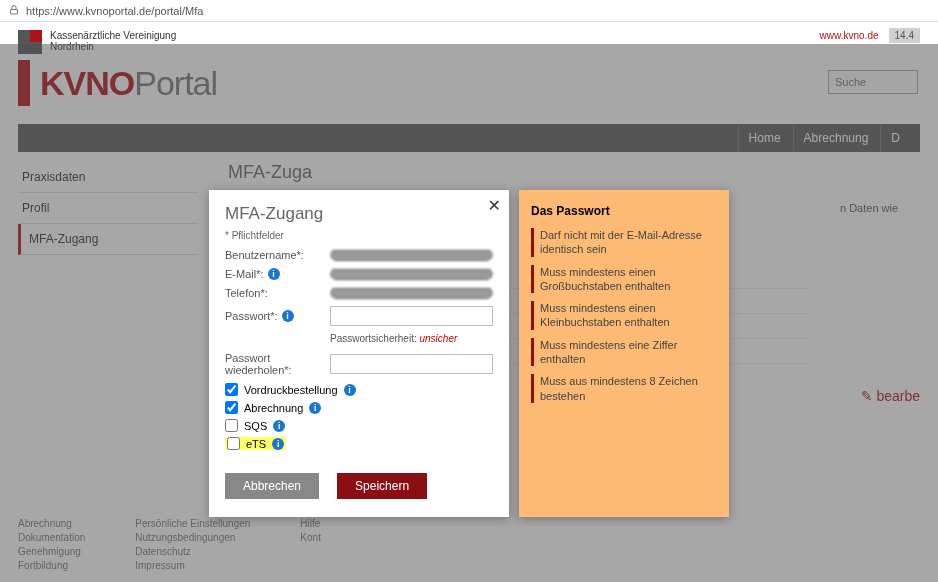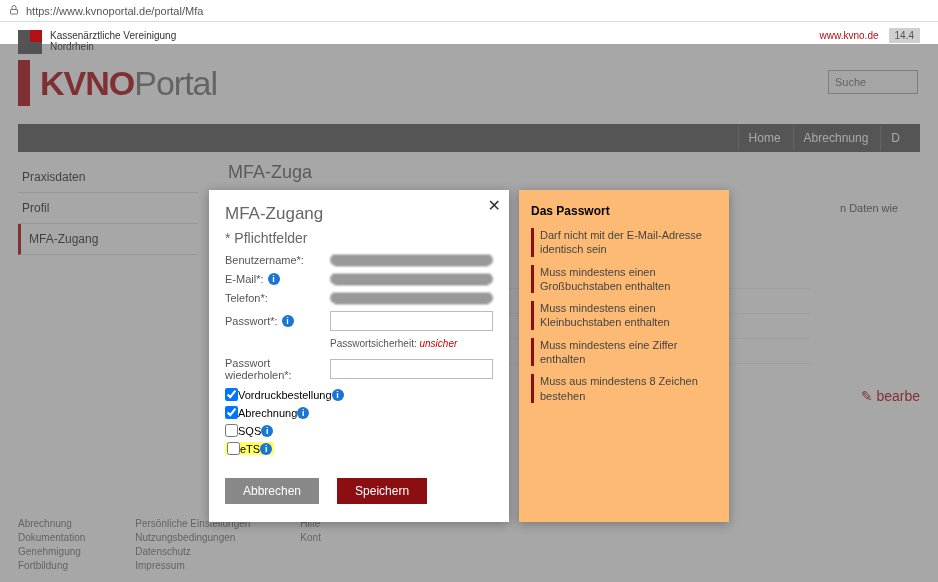--- a/index.html
+++ b/index.html
@@ -37,30 +37,30 @@
 .field-row .label { width: 110px; color: #555; }
 .edit-link { text-align: right; color: #b01116; font-size: 14px; margin-top: 24px; }
 .edit-link::before { content: "✎ "; }
 .footer { position: absolute; bottom: 8px; left: 18px; display: flex; gap: 50px; font-size: 10px; color: #777; }
 .footer .col div { margin-bottom: 3px; }
 .overlay { position: absolute; inset: 22px 0 0 0; background: rgba(80,80,80,0.5); }
 .modal-wrap { position: absolute; top: 190px; left: 50%; transform: translateX(-50%); display: flex; gap: 10px; z-index: 10; }
 .modal { background: #fff; width: 300px; padding: 14px 16px 18px; box-shadow: 0 2px 10px rgba(0,0,0,.3); position: relative; }
 .modal .close { position: absolute; right: 8px; top: 6px; font-size: 16px; cursor: pointer; color: #333; }
 .modal h3 { font-size: 17px; color: #666; font-weight: normal; margin-bottom: 6px; }
-.modal .req { font-size: 14px; color: #666; margin-bottom: 8px; }
+.modal .req { font-size: 10px; color: #666; margin-bottom: 8px; }
 .modal .frow { display: flex; align-items: center; margin-bottom: 7px; font-size: 11px; }
 .modal .frow .flabel { width: 105px; color: #555; display: flex; align-items: center; gap: 4px; }
 .modal .frow input[type=text], .modal .frow input[type=password] { flex: 1; height: 20px; border: 1px solid #bbb; padding: 0 4px; font-size: 11px; }
 .info-icon { display: inline-block; width: 12px; height: 12px; border-radius: 50%; background: #1976d2; color: #fff; font-size: 9px; line-height: 12px; text-align: center; font-weight: bold; }
 .redacted { flex: 1; height: 12px; background: repeating-linear-gradient(0deg, #000, #000 1px, transparent 1px, transparent 2px); border-radius: 6px; filter: blur(1px); opacity: 0.8; }
 .pw-strength { font-size: 10px; margin: 0 0 8px 105px; color: #555; }
 .pw-strength em { color: #c00; font-style: italic; }
 .modal h4 { font-size: 15px; color: #666; font-weight: normal; margin: 10px 0 8px; }
-.perm-row { display: flex; align-items: center; font-size: 11px; margin-bottom: 5px; }
+.perm-row { display: flex; align-items: center; gap: 6px; font-size: 11px; margin-bottom: 5px; }
 .perm-row.hilite { background: #ffff66; display: inline-flex; padding: 0 2px; }
 .btn-row { display: flex; gap: 18px; margin-top: 18px; }
 .btn { padding: 6px 18px; font-size: 12px; border: none; cursor: pointer; color: #fff; }
 .btn.cancel { background: #888; }
 .btn.save { background: #8a0e12; }
 .side-panel { background: #fdba74; width: 210px; padding: 14px 12px; box-shadow: 0 2px 10px rgba(0,0,0,.3); font-size: 11px; }
 .side-panel h4 { font-size: 12px; font-weight: bold; margin-bottom: 10px; }
 .rule { display: flex; gap: 6px; margin-bottom: 8px; color: #444; line-height: 1.3; }
 .rule .bar { width: 3px; background: #8a0e12; flex-shrink: 0; }
 </style>

